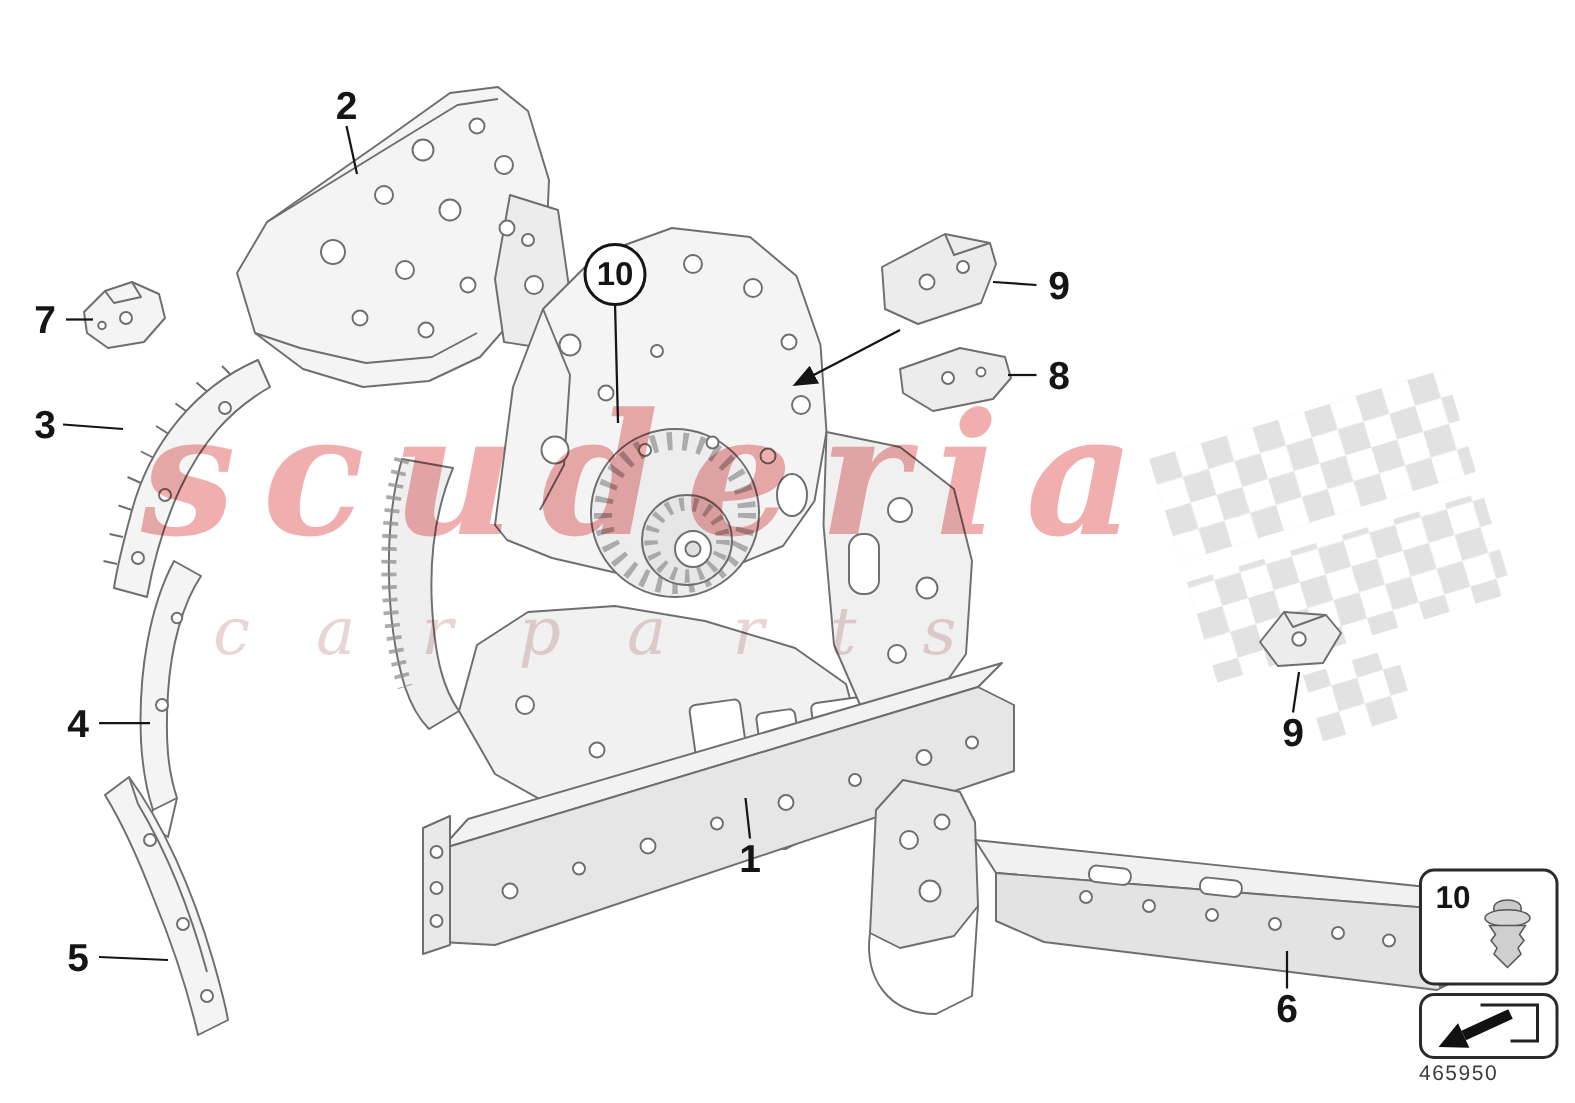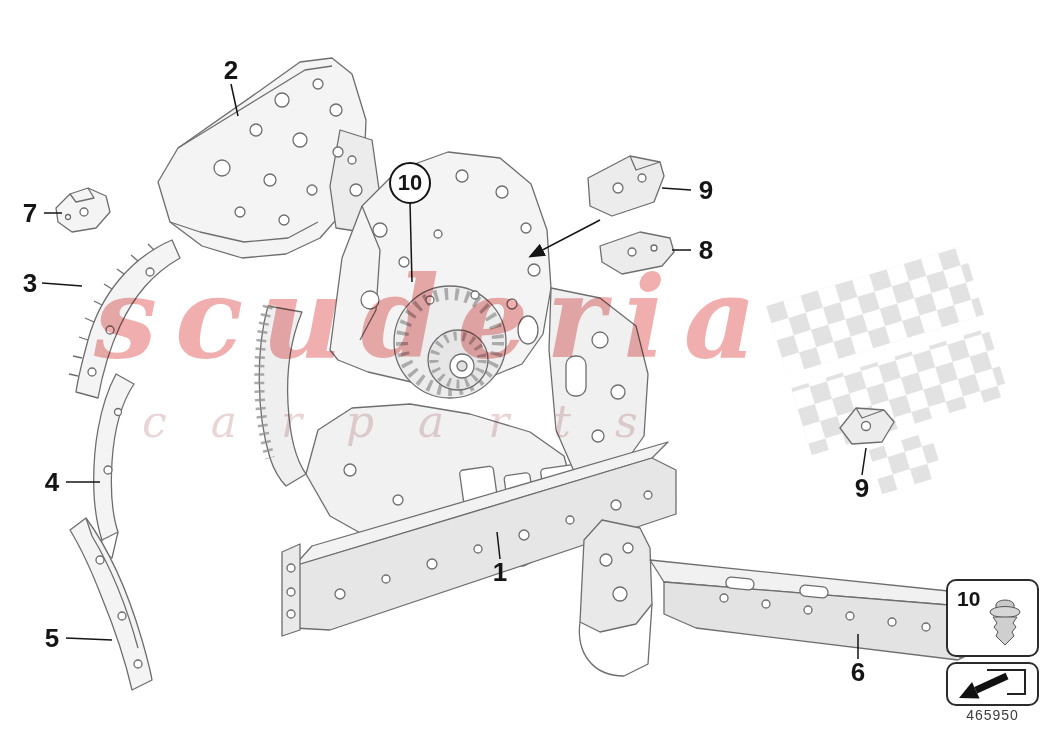--- a/index.html
+++ b/index.html
@@ -12,21 +12,21 @@
   .wm2{position:absolute;left:142px;top:396px;font-family:"DejaVu Serif",serif;font-style:italic;
        font-size:44px;letter-spacing:44px;color:rgba(186,124,124,0.32);white-space:nowrap;}
   .callout{position:absolute;transform:translate(-50%,-50%);font-weight:bold;font-size:26px;color:#151515;line-height:1;}
   .callout-circled{width:38px;height:38px;border:2.5px solid #151515;border-radius:50%;
        display:flex;align-items:center;justify-content:center;font-size:22px;background:#fff;}
   .legend-box{position:absolute;border:2px solid #2b2b2b;border-radius:10px;background:#fff;box-sizing:border-box;}
   .legend-fastener{left:946px;top:579px;width:93px;height:78px;}
   .legend-fastener .ref{position:absolute;left:9px;top:6px;font-weight:bold;font-size:21px;color:#151515;}
   .legend-fastener svg{position:absolute;right:10px;bottom:5px;}
   .legend-arrow{left:946px;top:662px;width:93px;height:44px;display:flex;align-items:center;justify-content:center;}
-  .part-number{position:absolute;left:946px;top:707px;width:93px;text-align:center;font-size:14px;color:#3c3c3c;letter-spacing:1px;}
+  .part-number{position:absolute;left:946px;top:707px;width:93px;font-size:14px;color:#3c3c3c;letter-spacing:1px;}
 </style>
 </head>
 <body>
 
 <div class="stage">
 
   <svg class="drawing" viewBox="0 0 1050 735" width="1050" height="735" xmlns="http://www.w3.org/2000/svg">
     <defs>
       <pattern id="checker" width="36" height="36" patternUnits="userSpaceOnUse">
         <rect width="36" height="36" fill="#ffffff"></rect>

